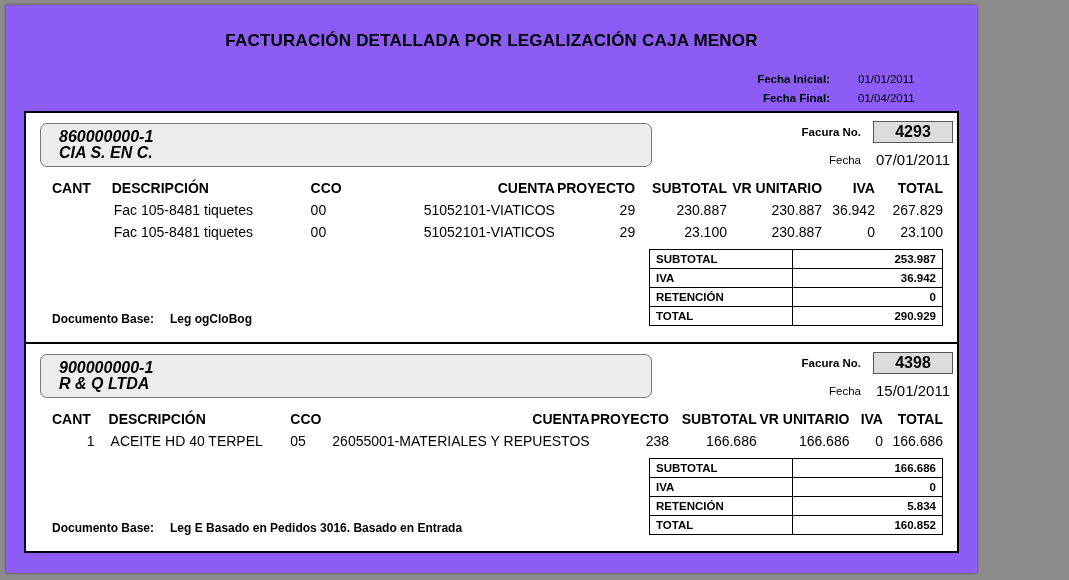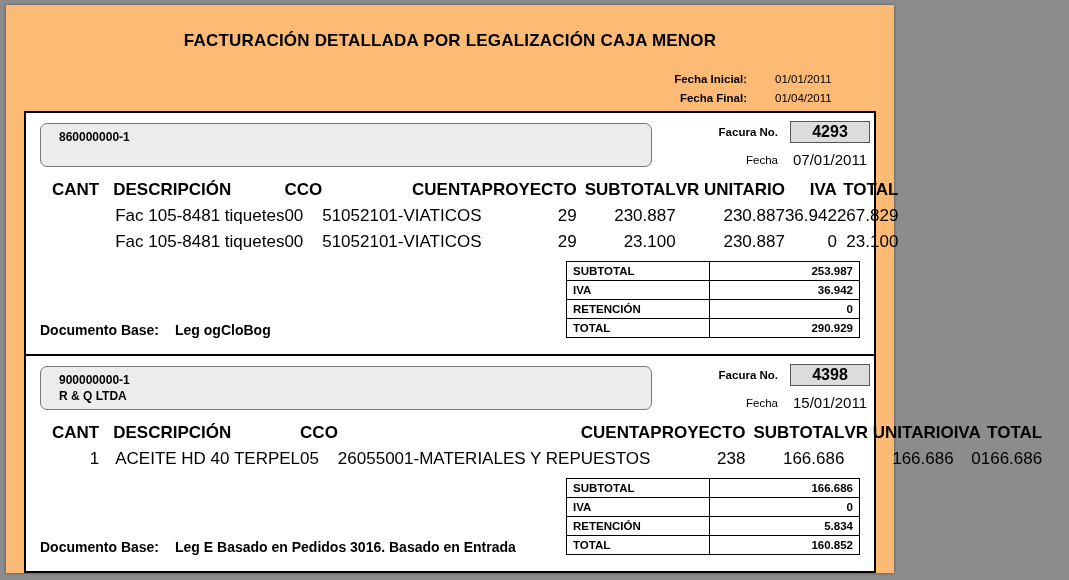--- a/index.html
+++ b/index.html
@@ -10,23 +10,23 @@
   body {
     width: 1069px;
     height: 580px;
     overflow: hidden;
     font-family: "Liberation Sans", sans-serif;
   }
   .page {
     position: absolute;
     left: 6px;
     top: 5px;
-    width: 888px;
+    width: 971px;
     height: 568px;
-    background: #fdba74;
+    background: #8b5cf6;
     box-shadow: 0 0 3px rgba(0,0,0,0.45);
   }
   .doc-title {
     text-align: center;
     font-size: 17px;
     font-weight: bold;
     color: #000;
     letter-spacing: 0.2px;
     margin-top: 26px;
   }
@@ -76,24 +76,25 @@
     top: 10px;
     width: 612px;
     height: 44px;
     background: #ececec;
     border: 1px solid #777;
     border-radius: 7px;
     box-sizing: border-box;
     padding: 5px 0 0 18px;
   }
   .party-line {
-    font-size: 12px;
+    font-size: 16px;
     font-weight: bold;
     line-height: 16px;
     color: #000;
+    font-style: italic;
   }
   .inv-meta {
     position: absolute;
     right: 4px;
     top: 8px;
     width: 330px;
   }
   .meta-row {
     display: flex;
     justify-content: flex-end;
@@ -119,21 +120,21 @@
   }
   .meta-value {
     width: 80px;
     text-align: center;
     font-size: 15px;
   }
 
   table.lines {
     width: 100%;
     border-collapse: collapse;
-    font-size: 17px;
+    font-size: 14px;
     margin-top: 2px;
   }
   table.lines th {
     font-weight: bold;
     padding: 3px 0 3px 0;
     white-space: nowrap;
   }
   table.lines td {
     padding: 3px 0 3px 0;
     white-space: nowrap;
@@ -170,22 +171,22 @@
   table.totals td.lbl {
     font-weight: bold;
     width: 130px;
   }
   table.totals td.val {
     text-align: right;
     font-weight: bold;
   }
 
   .docbase {
-    font-size: 14px;
-    padding: 0 0 10px 14px;
+    font-size: 12px;
+    padding: 0 0 10px 26px;
     margin-top: -36px;
     height: 36px;
     display: flex;
     align-items: flex-end;
   }
   .docbase .lbl { font-weight: bold; margin-right: 16px; }
   .docbase .val { font-weight: bold; margin-top: 40px; }
   .block-body { padding-bottom: 6px; }
 </style>
 </head>
@@ -205,20 +206,21 @@
       <span class="date-value">01/04/2011</span>
     </div>
   </div>
 
   <div class="outer-box">
 
     <div class="block">
       <div class="inv-head">
         <div class="party-box">
           <div class="party-line">860000000-1</div>
+          <div class="party-line">CIA S. EN C.</div>
         </div>
         <div class="inv-meta">
           <div class="meta-row">
             <span class="meta-label">Facura No.</span>
             <span class="meta-value-box">4293</span>
           </div>
           <div class="meta-row">
             <span class="meta-label plain">Fecha</span>
             <span class="meta-value">07/01/2011</span>
           </div>

